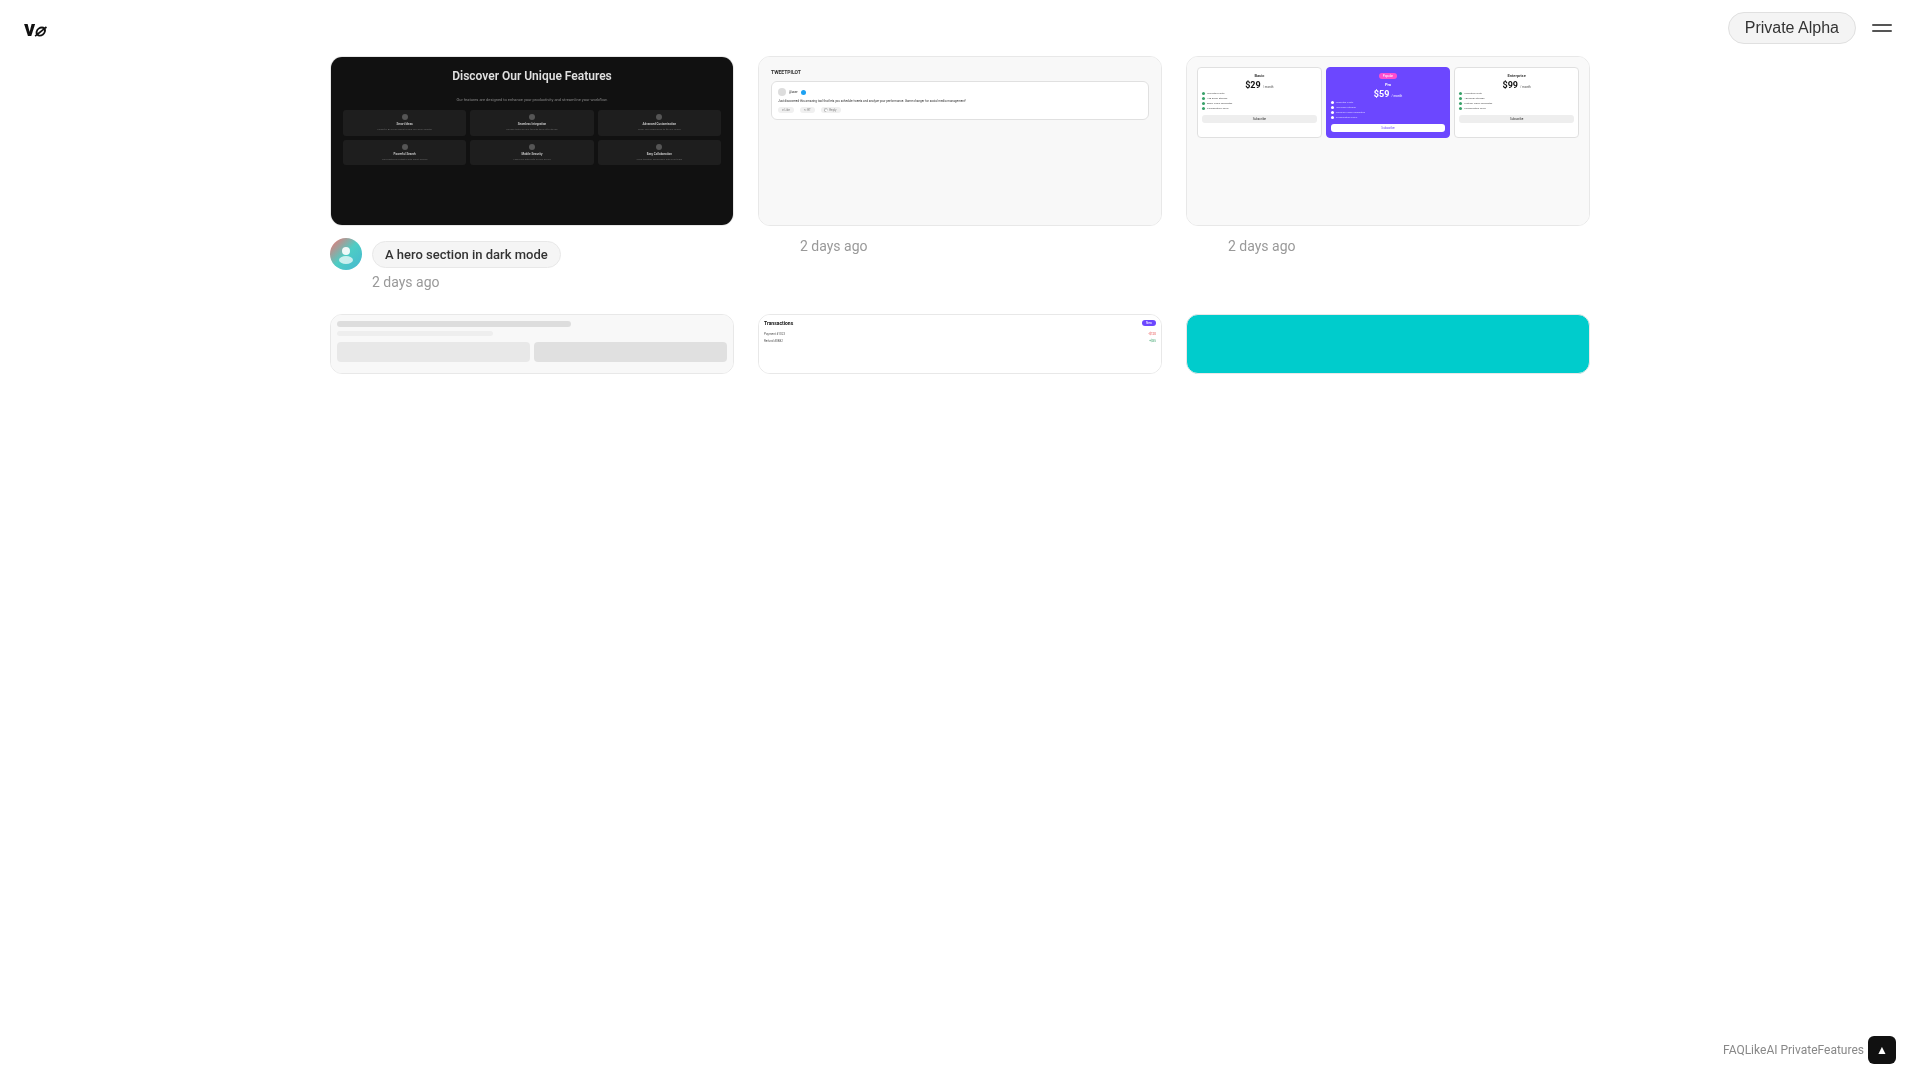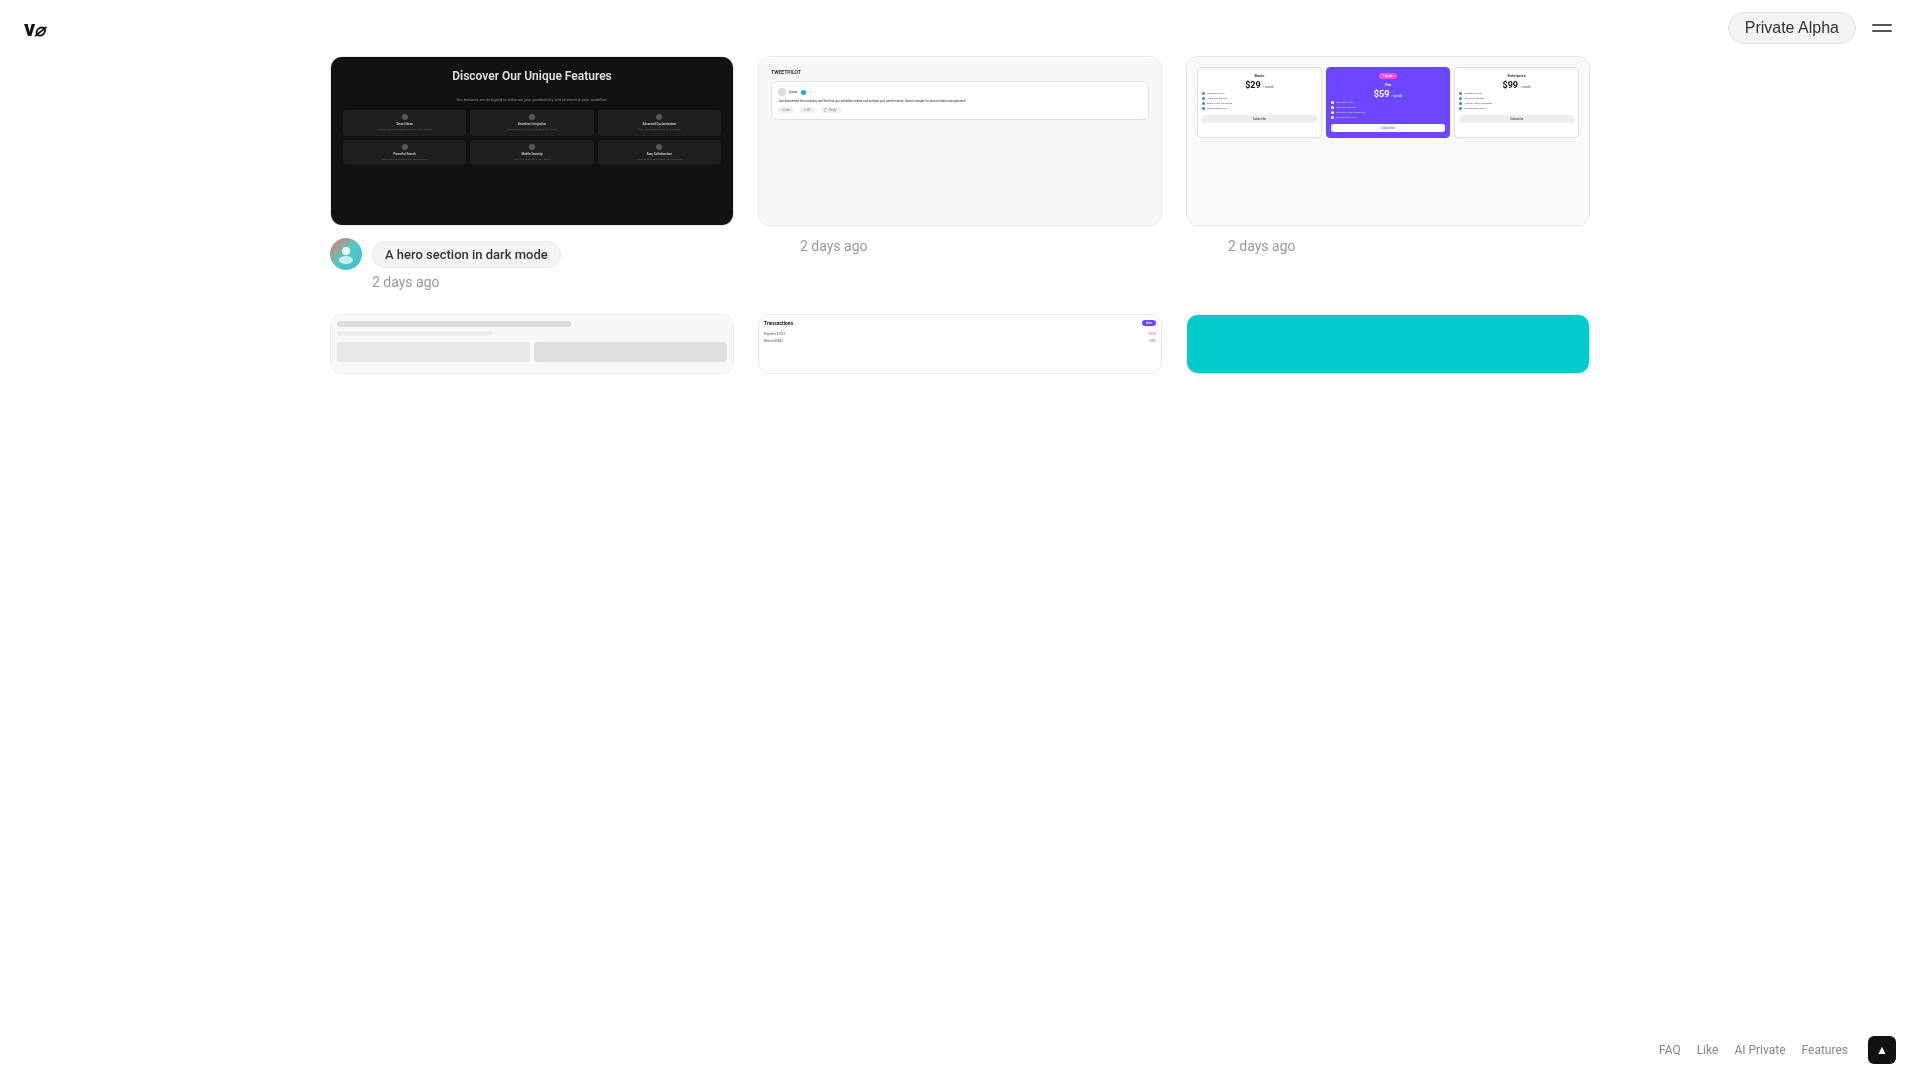--- a/index.html
+++ b/index.html
@@ -520,21 +520,20 @@
       padding-left: 42px;
     }
 
     
     .footer {
       position: fixed;
       bottom: 16px;
       right: 24px;
       display: flex;
       align-items: center;
-      gap: 16px;
     }
 
     .footer-link {
       font-size: 12px;
       color: #888;
       cursor: pointer;
       text-decoration: none;
     }
 
     .scroll-to-top {

